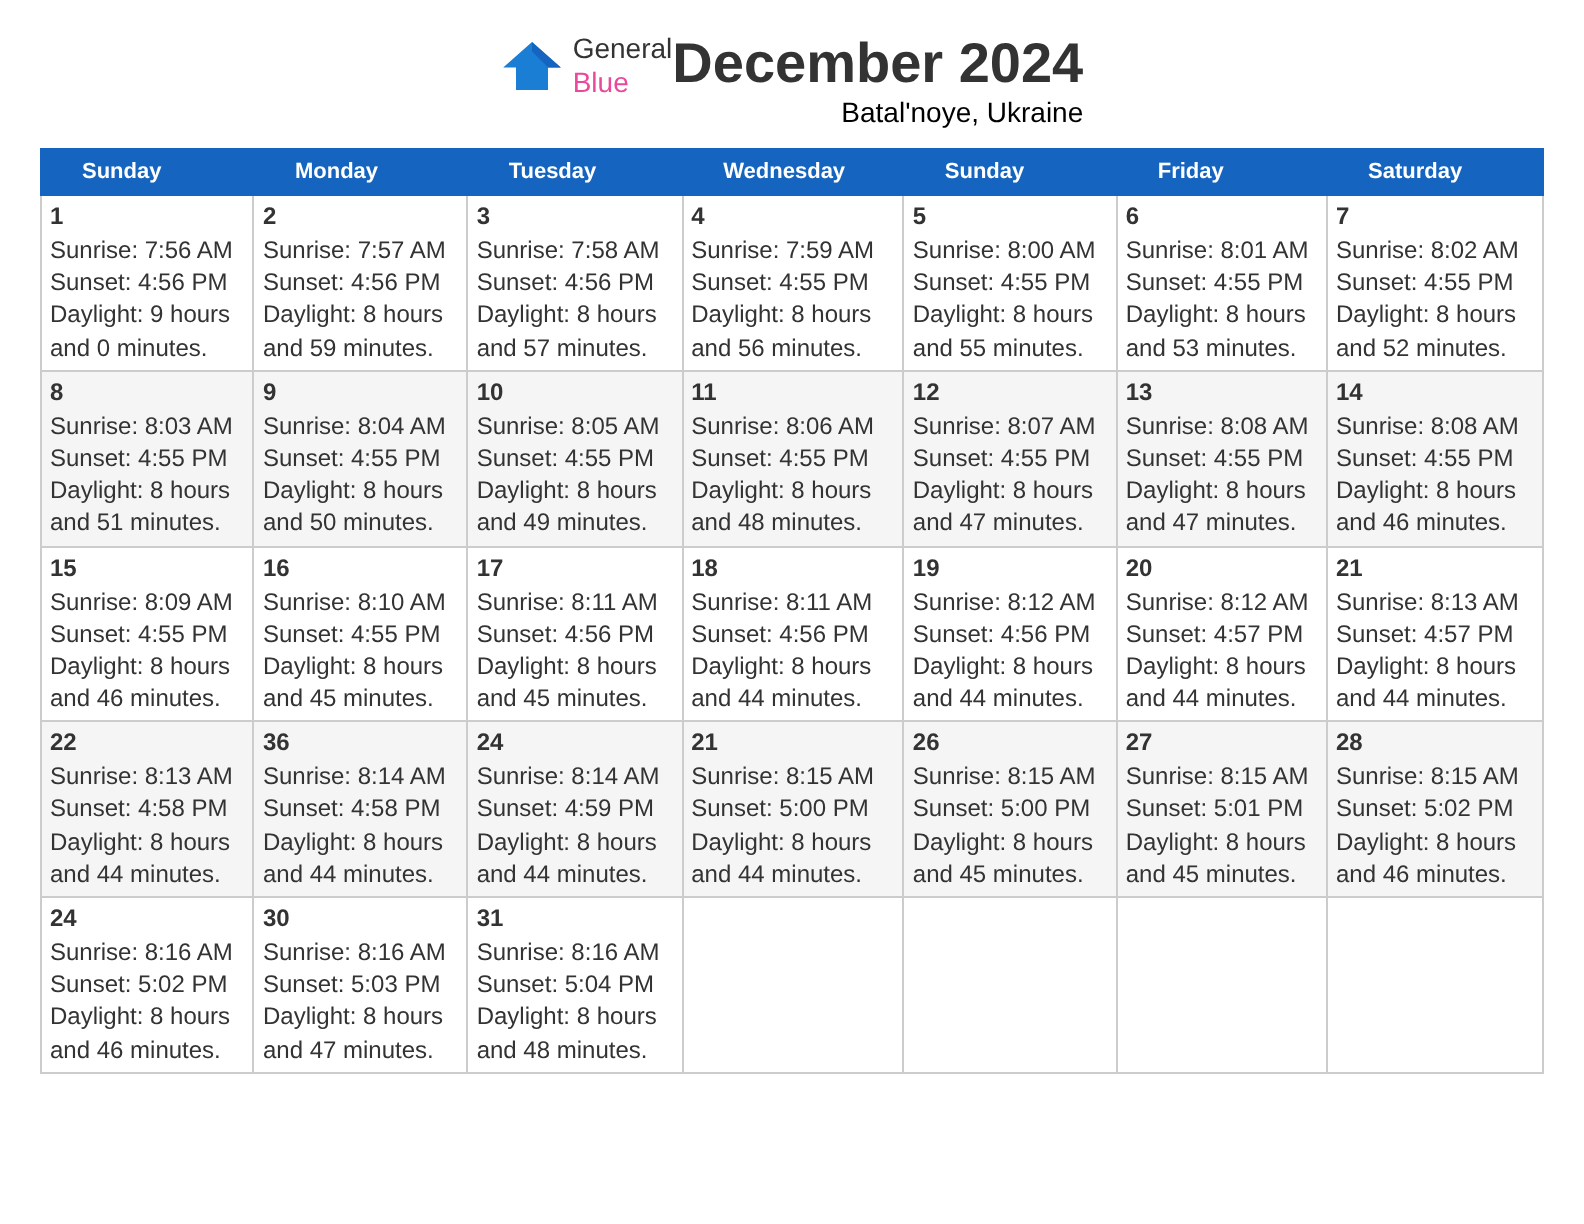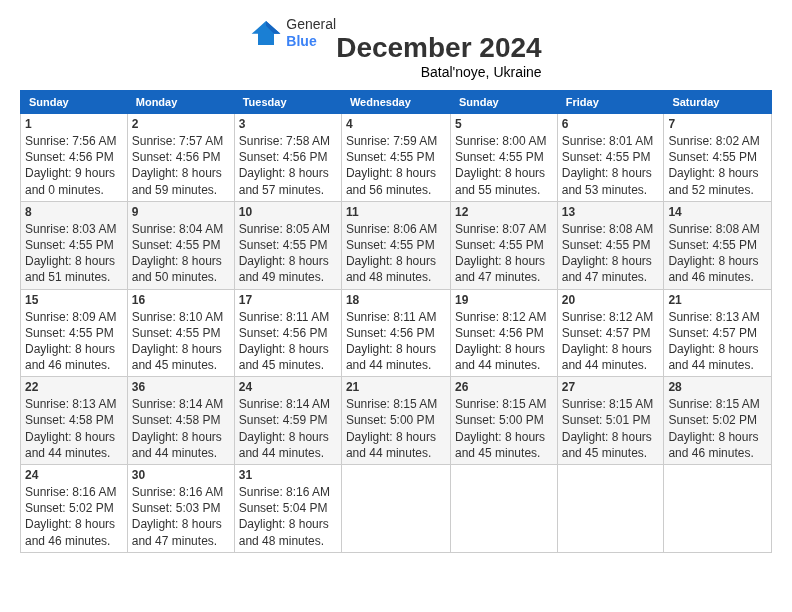--- a/index.html
+++ b/index.html
@@ -25,44 +25,44 @@
     .logo {
       display: flex;
       align-items: center;
       gap: 4px;
     }
     .logo-text {
       font-size: 14px;
       line-height: 1.2;
     }
     .logo-general { color: #333; font-weight: normal; }
-    .logo-blue { color: #3b82f6; font-weight: bold; }
+    .logo-blue { color: #ec4899; font-weight: normal; }
     .logo-icon {
       width: 32px;
       height: 28px;
     }
-    .title-block { text-align: right; margin-top: 16px; }
+    .title-block { text-align: right; }
     .month-title {
       font-size: 28px;
       font-weight: bold;
       color: #333;
     }
     .location {
       font-size: 14px;
       color: #000000;
     }
     .calendar {
       width: 100%;
       border-collapse: collapse;
       font-size: 10px;
     }
     .calendar th {
       background: #1565c0;
       color: #fff;
-      padding: 5px 8px;
+      padding: 5px 20px;
       text-align: left;
       font-size: 11px;
       font-weight: bold;
       border: 1px solid #1565c0;
     }
     .calendar td {
       border: 1px solid #ccc;
       padding: 3px 4px;
       vertical-align: top;
       width: 113px;

